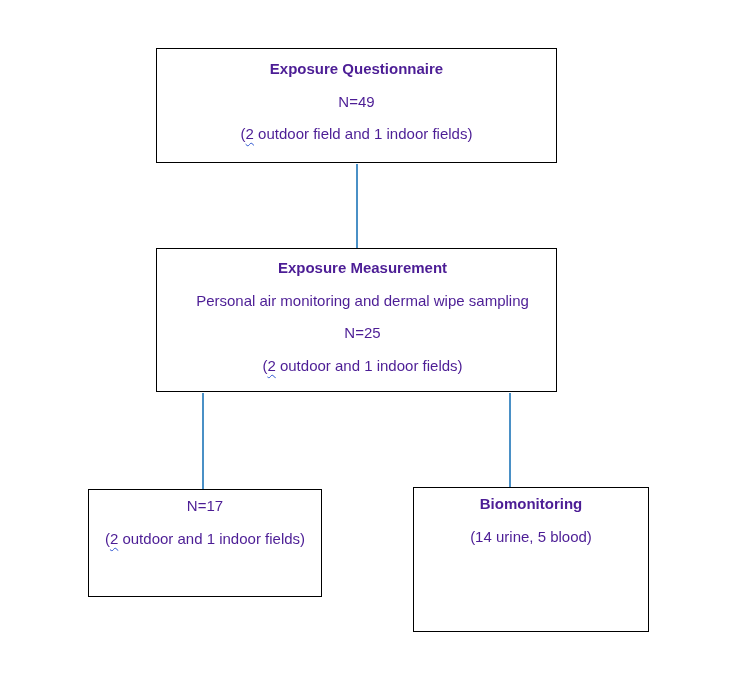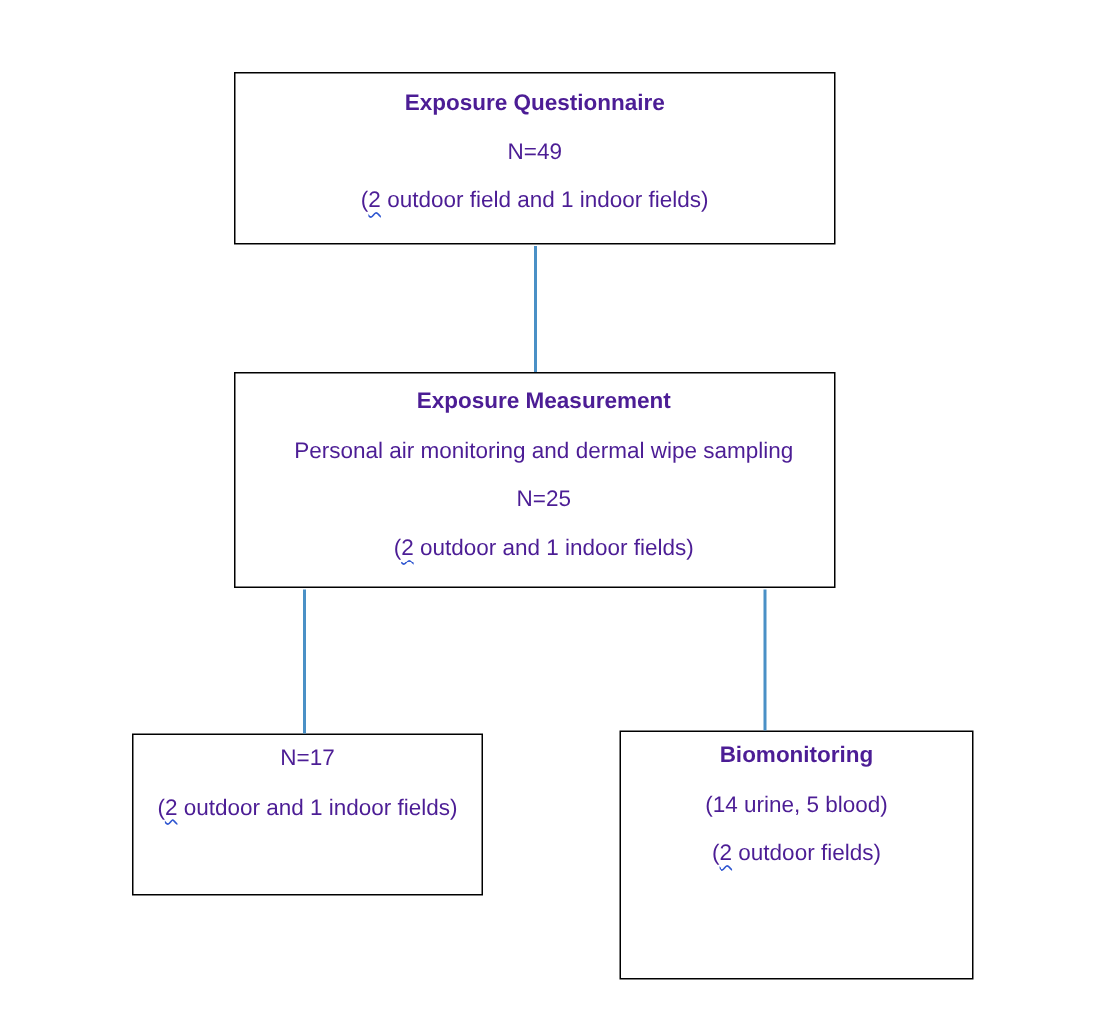--- a/index.html
+++ b/index.html
@@ -41,21 +41,21 @@
     text-underline-offset: 3px;
   }
   .connector {
     position: absolute;
     width: 2px;
   }
   
   #box-questionnaire { left: 156px; top: 48px;  width: 401px; height: 115px; padding-top: 4px; }
   #box-measurement   { left: 156px; top: 248px; width: 401px; height: 144px; padding-top: 3px; padding-left: 12px; }
   #box-videography   { left: 88px;  top: 489px; width: 234px; height: 108px; padding-top: 0px; }
-  #box-biomonitoring { left: 413px; top: 487px; width: 236px; height: 166px; padding-top: 0px; }
+  #box-biomonitoring { left: 413px; top: 487px; width: 236px; height: 145px; padding-top: 0px; }
   #connector-top-middle   { left: 356px; top: 164px; height: 84px; }
   #connector-middle-left  { left: 202px; top: 393px; height: 96px; }
   #connector-middle-right { left: 509px; top: 393px; height: 94px; }
 </style>
 </head>
 <body>
 
 <div class="canvas">
 
   <div class="box" id="box-questionnaire">
@@ -72,20 +72,19 @@
   </div>
 
   <div class="box" id="box-videography">
     <div class="line">N=17</div>
     <div class="line"><span>(</span><span class="flagged">2</span><span> outdoor and 1 indoor fields)</span></div>
   </div>
 
   <div class="box" id="box-biomonitoring">
     <div class="line title">Biomonitoring</div>
     <div class="line">(14 urine, 5 blood)</div>
-    <div class="line"><span>(</span><span class="flagged">2</span><span> outdoor fields)</span></div>
   </div>
 
   <div class="connector" id="connector-top-middle" style="background: rgb(74, 144, 198);"></div>
   <div class="connector" id="connector-middle-left" style="background: rgb(74, 144, 198);"></div>
   <div class="connector" id="connector-middle-right" style="background: rgb(74, 144, 198);"></div>
 
 </div>
 
 </body></html>

